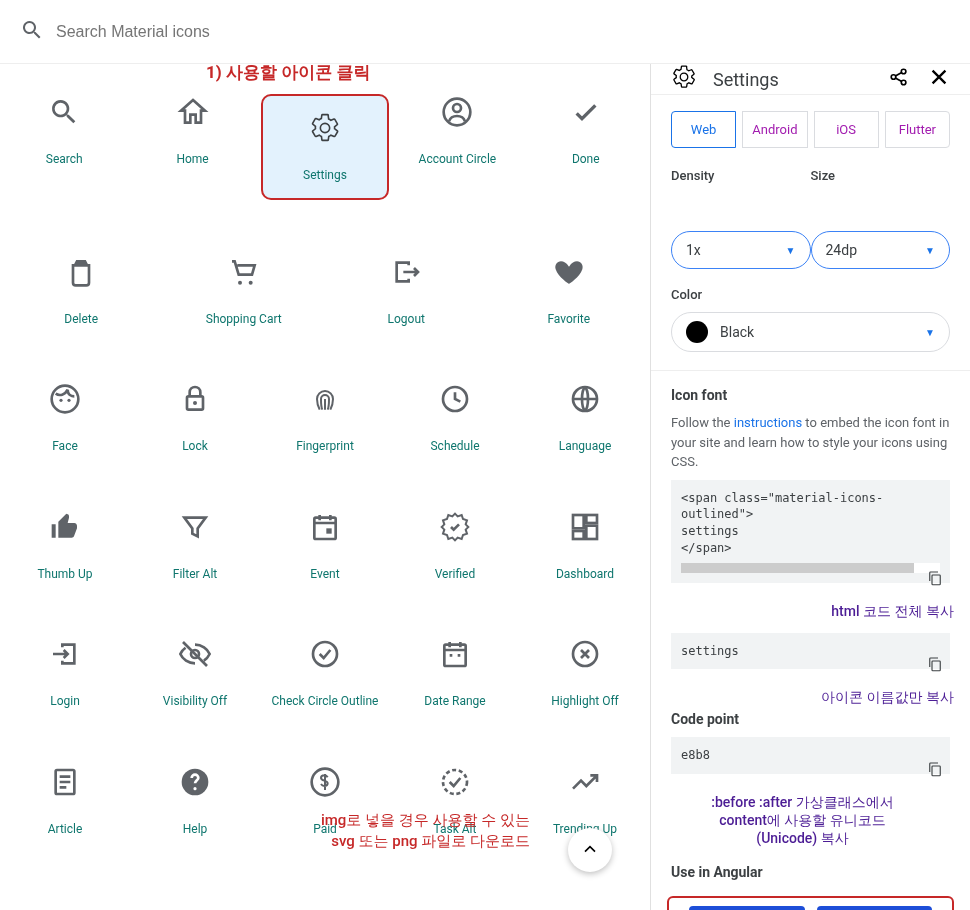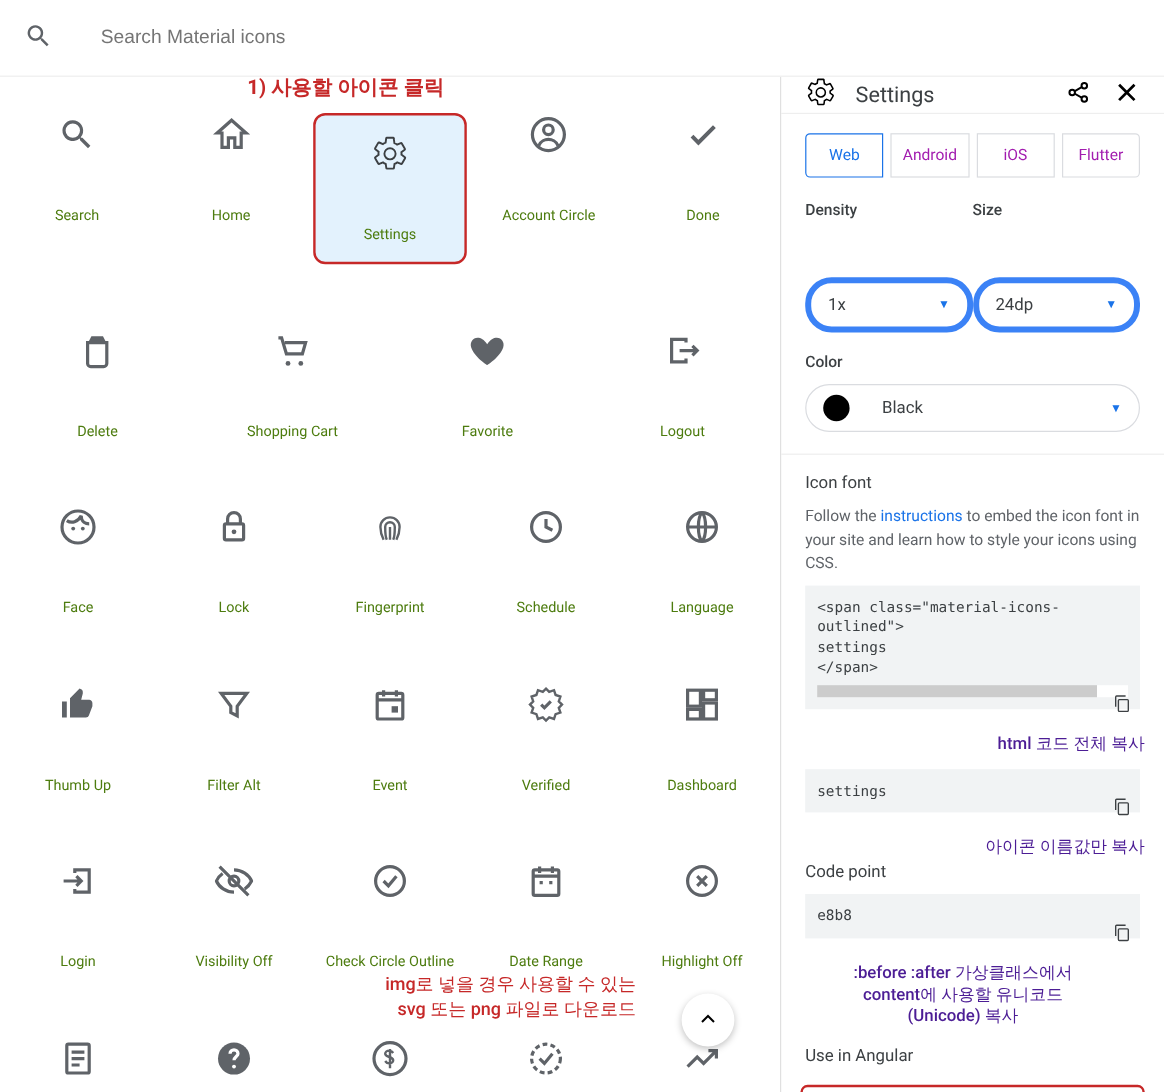--- a/index.html
+++ b/index.html
@@ -1,52 +1,52 @@
 <!DOCTYPE html>
 <html><head>
 <meta charset="utf-8">
 <style>
 * { box-sizing: border-box; margin: 0; padding: 0; }
 body { font-family: -apple-system, BlinkMacSystemFont, 'Segoe UI', Roboto, Arial, sans-serif; width: 970px; height: 910px; overflow: hidden; display: flex; flex-direction: column; background: #fff; }
 .topbar { height: 64px; display: flex; align-items: center; padding: 0 20px; border-bottom: 1px solid #eee; }
-.search-wrap { display: flex; align-items: center; gap: 40px; }
+.search-wrap { display: flex; align-items: center; gap: 12px; }
 .search-wrap svg { width: 24px; height: 24px; fill: #5f6368; }
 .search-input { border: none; outline: none; font-size: 16px; color: #5f6368; width: 240px; }
 .annotation1 { position: absolute; left: 206px; top: 61px; color: #c62828; font-size: 17px; font-weight: 700; }
 .main { flex: 1; display: flex; overflow: hidden; }
 .icon-grid { width: 650px; padding: 30px 0 0 0; overflow-y: auto; }
 .row { display: flex; justify-content: space-around; margin-bottom: 54px; }
 .icon-cell { width: 120px; display: flex; flex-direction: column; align-items: center; gap: 22px; cursor: pointer; text-align: center; }
 .icon-visual { width: 36px; height: 36px; display: flex; align-items: center; justify-content: center; color: #5f6368; }
 .icon-visual svg { width: 32px; height: 32px; fill: currentColor; }
-.icon-label { font-size: 12px; color: #4d7c0f; line-height: 1.3; margin-top: 20px; }
+.icon-label { font-size: 12px; color: #0f766e; line-height: 1.3; }
 .selected { border: 2px solid #c62828; border-radius: 10px; padding: 14px 0; background: #e3f2fd; width: 128px; }
 .selected .icon-visual { color: #3c4043; }
 .sidebar { flex: 1; border-left: 1px solid #e0e0e0; display: flex; flex-direction: column; height: 100%; }
 .sidebar-header { height: 64px; display: flex; align-items: center; padding: 0 20px; border-bottom: 1px solid #eee; gap: 16px; }
 .sidebar-header svg { width: 26px; height: 26px; fill: #3c4043; }
 .sidebar-title { font-size: 18px; color: #3c4043; flex: 1; }
 .header-icons { display: flex; gap: 18px; }
 .header-icons svg { width: 22px; height: 22px; fill: #3c4043; cursor: pointer; }
 .tabs { display: flex; padding: 16px 20px 0; gap: 6px; }
 .tab { flex: 1; text-align: center; padding: 10px 6px; border: 1px solid #dadce0; font-size: 13px; color: #a21caf; cursor: pointer; }
 .tab:first-child { border-radius: 4px 0 0 4px; }
 .tab:last-child { border-radius: 0 4px 4px 0; }
 .tab.active { color: #1a73e8; border-color: #1a73e8; }
 .controls { padding: 20px 20px 0; display: flex; }
 .control-group { flex: 1; }
 .control-label { font-size: 13px; color: #3c4043; font-weight: 500; margin-bottom: 10px; }
-.select { border: 5px solid #3b82f6; border-radius: 22px; padding: 10px 14px; display: flex; justify-content: space-between; align-items: center; font-size: 14px; color: #3c4043; cursor: pointer; margin-top: 48px; }
+.select { border: 1px solid #3b82f6; border-radius: 22px; padding: 10px 14px; display: flex; justify-content: space-between; align-items: center; font-size: 14px; color: #3c4043; cursor: pointer; margin-top: 48px; }
 .select .arrow { color: #1a73e8; font-size: 10px; }
 .color-sec { padding: 18px 20px 18px; border-bottom: 1px solid #eee; }
-.color-select { border: 1px solid #dadce0; border-radius: 22px; padding: 8px 14px; display: flex; align-items: center; gap: 27px; font-size: 14px; color: #3c4043; cursor: pointer; }
+.color-select { border: 1px solid #dadce0; border-radius: 22px; padding: 8px 14px; display: flex; align-items: center; gap: 12px; font-size: 14px; color: #3c4043; cursor: pointer; }
 .color-dot { width: 22px; height: 22px; border-radius: 50%; background: #000; }
 .color-select .arrow { margin-left: auto; color: #1a73e8; font-size: 10px; }
 .section { padding: 16px 20px; }
-.section-title { font-size: 14px; color: #3c4043; font-weight: 400; margin-bottom: 10px; }
+.section-title { font-size: 14px; color: #3c4043; font-weight: 700; margin-bottom: 10px; }
 .section-text { font-size: 13px; color: #5f6368; line-height: 1.5; }
 .section-text a { color: #1a73e8; text-decoration: none; }
 .code-box { background: #f1f3f4; padding: 10px; font-family: monospace; font-size: 12px; color: #3c4043; position: relative; margin-top: 8px; line-height: 1.4; }
 .scrollbar-stub { height: 10px; background: linear-gradient(to right, #ccc 0%, #ccc 90%, #fff 90%); margin-top: 6px; }
 .copy-icon { position: absolute; right: 6px; bottom: -4px; width: 18px; height: 18px; cursor: pointer; }
 .copy-icon svg { width: 18px; height: 18px; fill: #5f6368; }
 .anno { color: #4c1d95; font-size: 14px; font-weight: 500; text-align: right; padding: 4px 16px 0 0; }
 .anno-center { text-align: center; }
 .download-row { display: flex; gap: 12px; padding: 8px 20px 16px; border: 2px solid #c62828; border-radius: 6px; margin: 0 16px; }
 .dl-btn { flex: 1; background: #1d4ed8; color: #fff; text-align: center; padding: 10px 0; border-radius: 4px; font-size: 14px; font-weight: 500; cursor: pointer; display: flex; align-items: center; justify-content: center; gap: 6px; }
@@ -267,32 +267,32 @@
           <div class="icon-visual">
             <svg viewBox="0 0 24 24">
               <use href="#i-cart"></use>
             </svg>
           </div>
           <div class="icon-label">Shopping Cart</div>
         </div>
         <div class="icon-cell">
           <div class="icon-visual">
             <svg viewBox="0 0 24 24">
+              <use href="#i-logout"></use>
+            </svg>
+          </div>
+          <div class="icon-label">Logout</div>
+        </div>
+        <div class="icon-cell">
+          <div class="icon-visual">
+            <svg viewBox="0 0 24 24">
               <use href="#i-favorite"></use>
             </svg>
           </div>
           <div class="icon-label">Favorite</div>
-        </div>
-        <div class="icon-cell">
-          <div class="icon-visual">
-            <svg viewBox="0 0 24 24">
-              <use href="#i-logout"></use>
-            </svg>
-          </div>
-          <div class="icon-label">Logout</div>
         </div>
       </div>
       <div class="row">
         <div class="icon-cell">
           <div class="icon-visual">
             <svg viewBox="0 0 24 24">
               <use href="#i-face"></use>
             </svg>
           </div>
           <div class="icon-label">Face</div>

